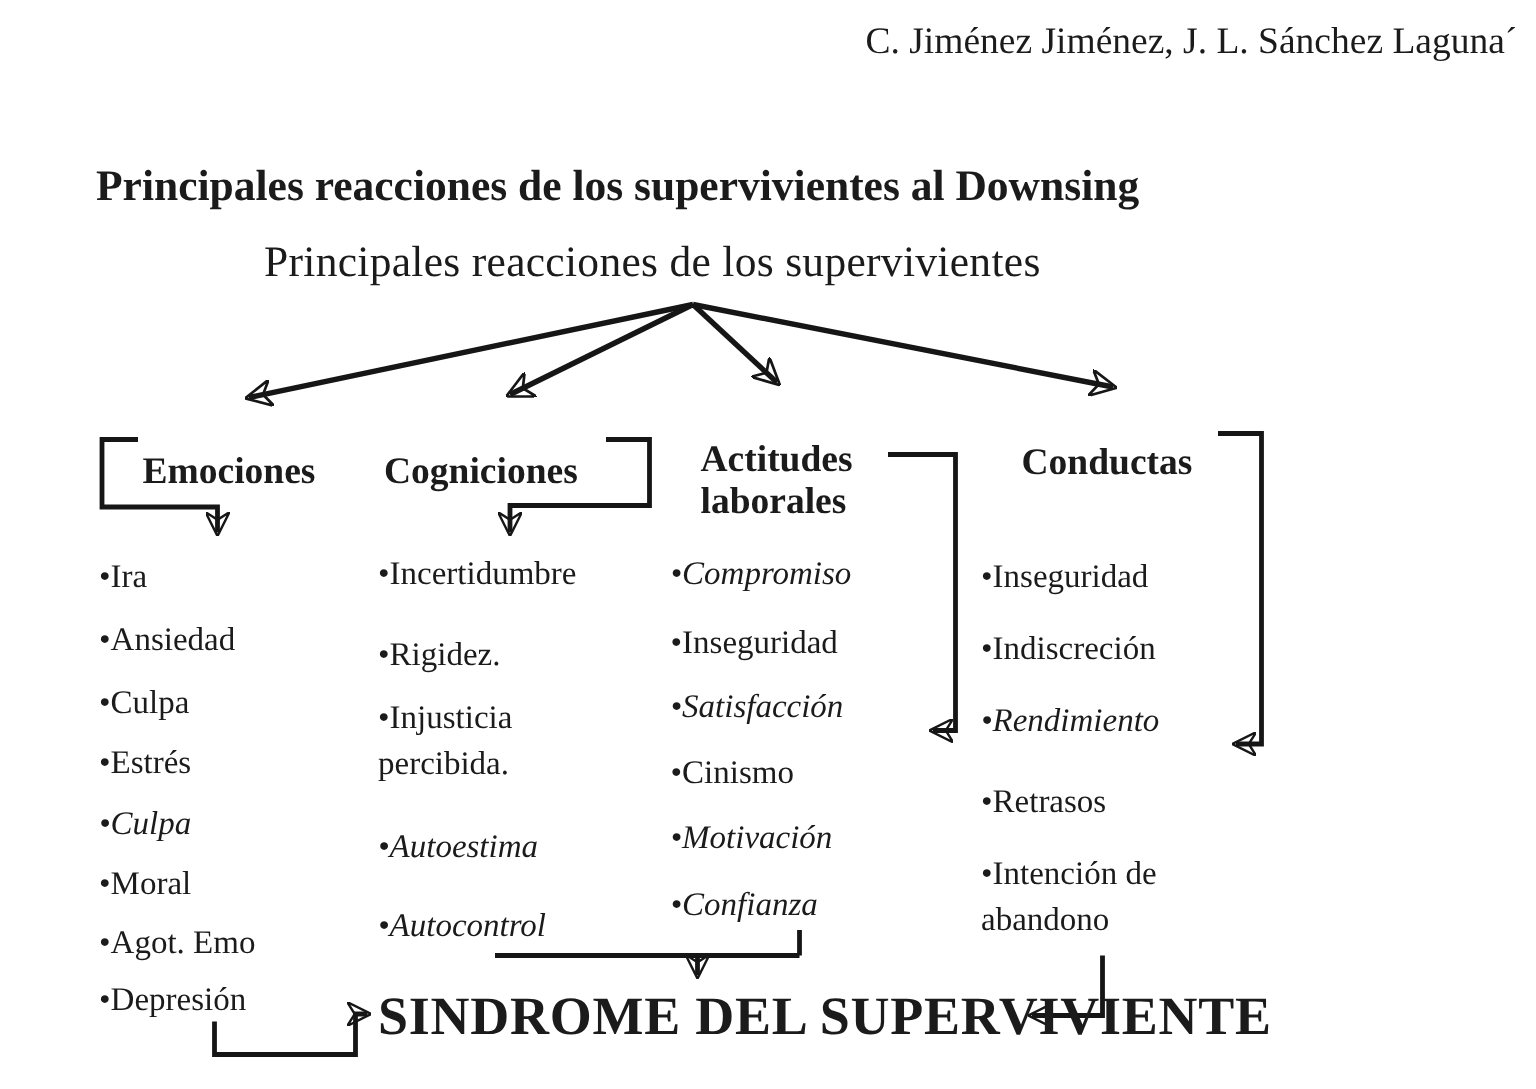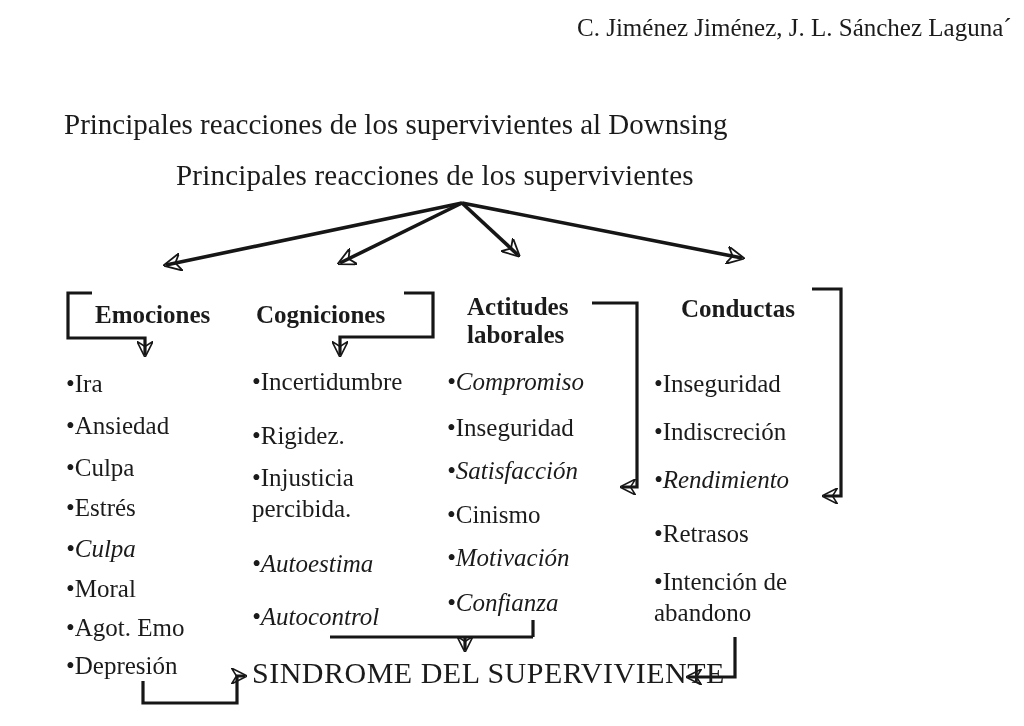--- a/index.html
+++ b/index.html
@@ -13,48 +13,49 @@
     border-radius:25px;
   }
   .abs{position:absolute;}
   .author-line{
     top:14px;left:577px;
     font-size:25px;
     white-space:nowrap;
   }
   .doc-title{
     top:108px;left:64px;
-    font-size:29px;font-weight:normal;
+    font-size:29px;font-weight:bold;
     white-space:nowrap;
   }
   .diagram-title{
     top:159px;left:176px;
     font-size:29px;font-weight:normal;
     letter-spacing:0.2px;
     white-space:nowrap;
   }
   .col-header{
     font-size:25px;font-weight:bold;
     line-height:28px;
     white-space:nowrap;
     margin-top:21px;
   }
   .col-header.wrap{white-space:normal;}
   .item{
-    font-size:25px;
+    font-size:22px;
     line-height:31px;
     white-space:nowrap;
   }
   .item.wrap{white-space:normal;}
   .em{font-style:italic;}
   .outcome{
     top:656px;left:252px;
-    font-size:30px;
+    font-size:36px;
     letter-spacing:0.5px;
     white-space:nowrap;
+    font-weight:bold;
   }
   svg.connectors{
     position:absolute;top:0;left:0;
     width:1024px;height:726px;
     pointer-events:none;
   }
   svg.connectors path, svg.connectors line{
     fill:none;stroke:#161616;
   }
 </style>

